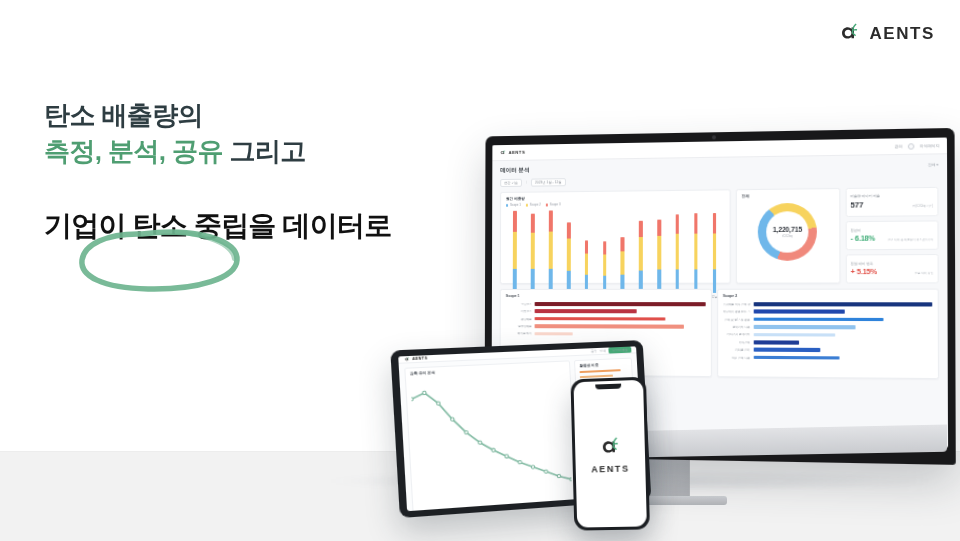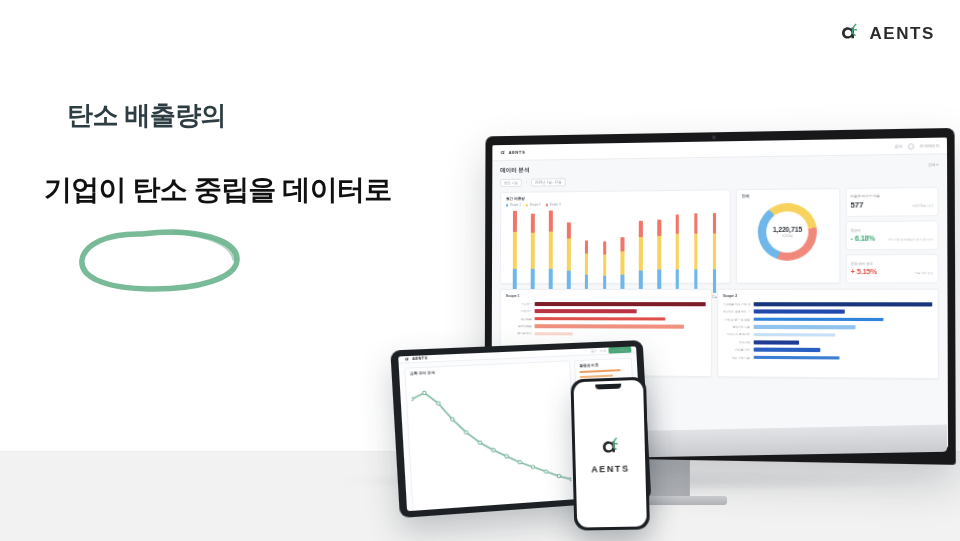--- a/index.html
+++ b/index.html
@@ -30,21 +30,20 @@
     color:#2b2b2b; line-height:1;
     font-family:"Liberation Sans", sans-serif;
   }
 
   
   .copy { position:absolute; left:44px; top:98px; width:470px; }
   .headline-1 {
     font-size:26px; font-weight:700; line-height:1.38;
     letter-spacing:-0.6px; color:#2e3d42;
     font-family:"Liberation Sans", sans-serif;
-    margin-left:23px;
   }
   .headline-1 .green { color:#4f9e72; }
   .headline-1 .dark  { color:#2e3d42; }
 
   .headline-2 {
     margin-top:32px;
     font-size:28px; font-weight:700; line-height:1.72;
     letter-spacing:-0.8px; color:#111111;
     position:relative; z-index:2;
     font-family:"Liberation Sans", sans-serif;
@@ -246,20 +245,21 @@
       <path d="M25.8 4.5c-2.6 2.2-4.3 5-4.9 8.4-0.3 1.8-0.2 3.6 0.2 5.3l1.9-0.5c-0.4-1.5-0.5-3-0.2-4.5 0.5-2.9 1.9-5.3 4.1-7.2z" fill="#46a877"></path>
       <path d="M22.1 12.6c1.9-0.9 3.8-1 5.6-0.4l-0.6 1.8c-1.4-0.5-2.8-0.4-4.2 0.3z" fill="#46a877"></path>
       <path d="M22.4 16.9c1.6 0.6 3 1.7 3.9 3.2l-1.6 1c-0.7-1.2-1.8-2.1-3.1-2.6z" fill="#46a877"></path>
     </svg>
     <div class="brand-word">AENTS</div>
   </div>
 
   <div class="copy">
     <div class="headline-1">
       <div><span class="dark">탄소 배출량의</span></div>
+      <div><span class="green">측정, 분석, 공유 </span><span class="dark">그리고</span></div>
     </div>
     <div class="headline-2">
       <div>기업이 탄소 중립을 데이터로</div>
     </div>
   </div>
 
   <svg class="circle-scribble" viewBox="0 0 168 66">
     <path d="M66 6 C30 5 8 17 6 32 C4 48 26 60 72 61 C122 62 160 50 161 32 C162 16 136 5 96 4 C84 4 74 5 66 6 Z" fill="none" stroke="#6eb48f" stroke-width="5.5" stroke-linecap="round" opacity="0.92"></path>
     <path d="M100 4 C130 7 156 16 158 31" fill="none" stroke="#6eb48f" stroke-width="4" stroke-linecap="round" opacity="0.55"></path>
   </svg>

